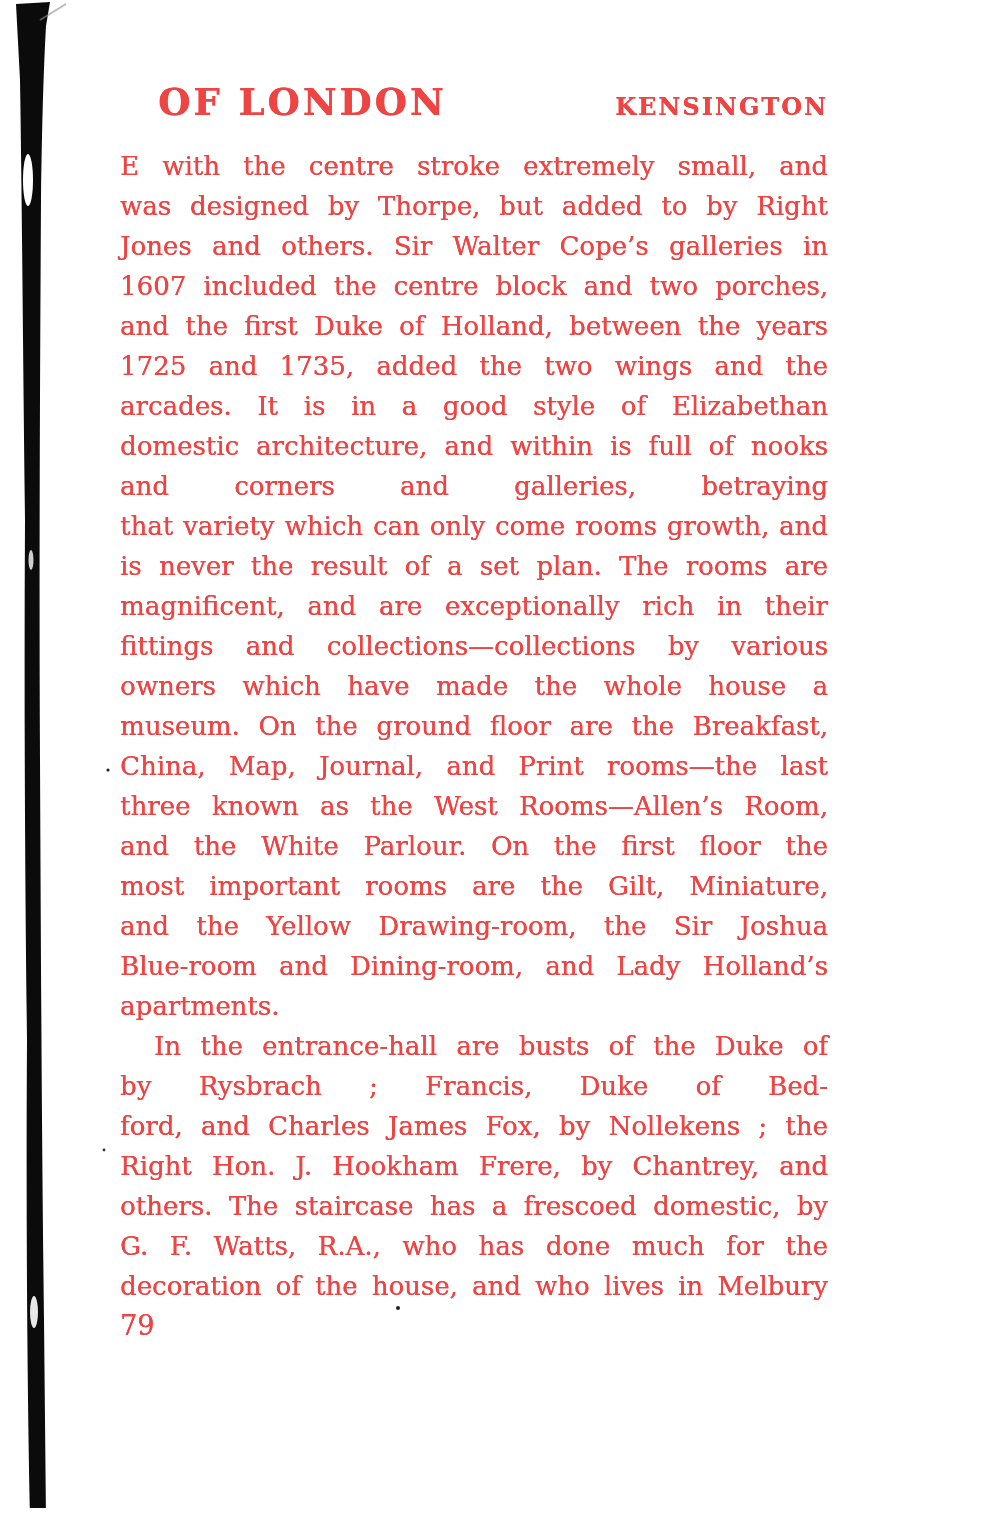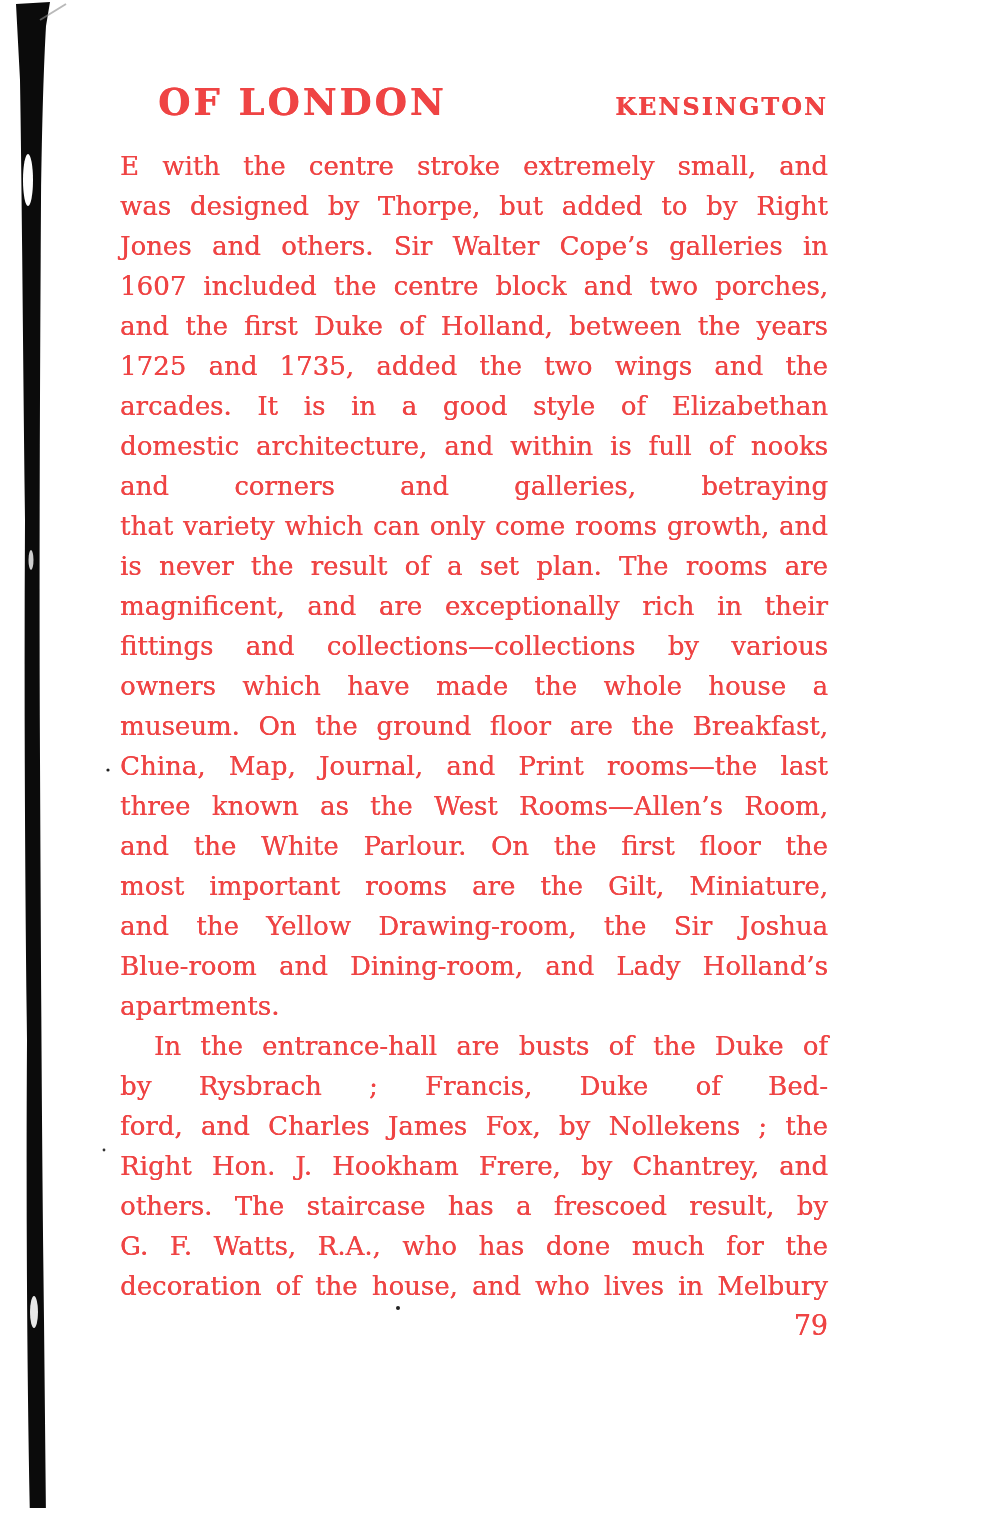--- a/index.html
+++ b/index.html
@@ -56,21 +56,21 @@
     display: flex;
     justify-content: space-between;
     flex-wrap: nowrap;
   }
   .text-line.indent { padding-left: 34px; }
   .page-number {
     position: absolute;
     left: 120px;
     top: 1310px;
     width: 708px;
-    text-align: right;
+    text-align: left;
     font-size: 27px;
     text-shadow: 0.3px 0 0 currentColor;
   }
 </style>
 </head>
 <body>
 
 <div class="page">
 
   <svg class="binding" width="80" height="1520" viewBox="0 0 80 1520" aria-hidden="true">
@@ -348,21 +348,21 @@
         <span>Chantrey,</span>
         <span>and</span>
       </div>
       <div class="text-line justify">
         <span>others.</span>
         <span>The</span>
         <span>staircase</span>
         <span>has</span>
         <span>a</span>
         <span>frescoed</span>
-        <span>result,</span>
+        <span>domestic,</span>
         <span>by</span>
       </div>
       <div class="text-line justify">
         <span>G.</span>
         <span>F.</span>
         <span>Watts,</span>
         <span>R.A.,</span>
         <span>who</span>
         <span>has</span>
         <span>done</span>

